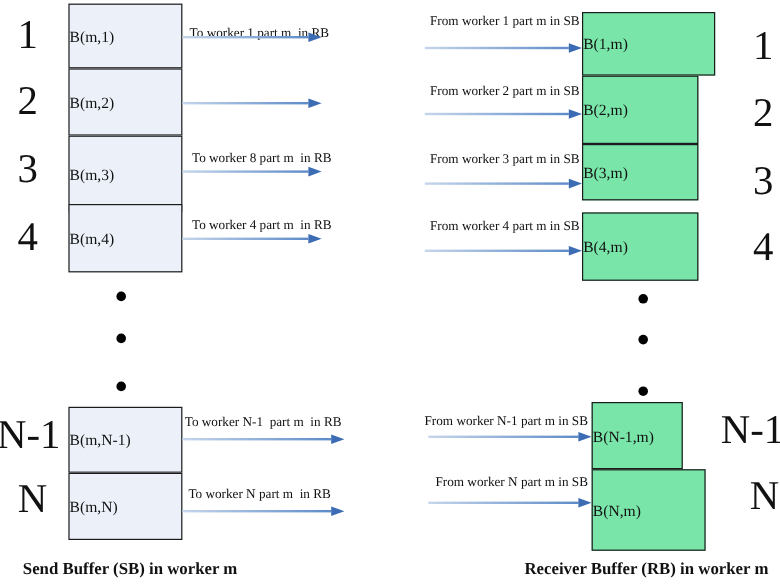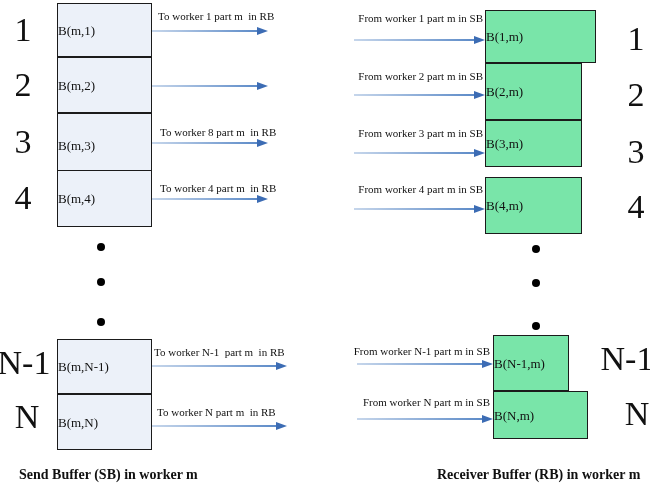--- a/index.html
+++ b/index.html
@@ -60,21 +60,21 @@
   <div class="box sbox" style="left:57px;top:170px;width:95px;height:57px">
       <span>B(m,4)</span>
     </div>
   <div class="box sbox" style="left:57px;top:339px;width:95px;height:55px">
       <span>B(m,N-1)</span>
     </div>
   <div class="box sbox" style="left:57px;top:394px;width:95px;height:56px">
       <span>B(m,N)</span>
     </div>
 
-  <div class="alabel" style="left:158px;top:10px">To worker 1 part m  in RB</div>
+  <div class="alabel" style="left:158px;top:22px">To worker 1 part m  in RB</div>
   <div class="alabel" style="left:160px;top:126px">To worker 8 part m  in RB</div>
   <div class="alabel" style="left:160px;top:182px">To worker 4 part m  in RB</div>
   <div class="alabel" style="left:154px;top:346px">To worker N-1  part m  in RB</div>
   <div class="alabel" style="left:157px;top:406px">To worker N part m  in RB</div>
 
   <div class="arrow" style="left:152px;top:26px;width:116px">
       <i class="shaft"></i>
       <i class="head"></i>
     </div>
   <div class="arrow" style="left:152px;top:81px;width:116px">
@@ -144,21 +144,21 @@
     </div>
   <div class="box rbox" style="left:485px;top:120px;width:97px;height:47px">
       <span>B(3,m)</span>
     </div>
   <div class="box rbox" style="left:485px;top:177px;width:97px;height:57px">
       <span>B(4,m)</span>
     </div>
   <div class="box rbox" style="left:493px;top:335px;width:76px;height:56px">
       <span>B(N-1,m)</span>
     </div>
-  <div class="box rbox" style="left:493px;top:391px;width:95px;height:48px">
+  <div class="box rbox" style="left:493px;top:391px;width:95px;height:68px">
       <span>B(N,m)</span>
     </div>
 
   <div class="dot" style="left:536px;top:249px"></div>
   <div class="dot" style="left:536px;top:283px"></div>
   <div class="dot" style="left:536px;top:326px"></div>
 
   <div class="num" style="left:636px;top:39px">1</div>
   <div class="num" style="left:636px;top:95px">2</div>
   <div class="num" style="left:636px;top:152px">3</div>

